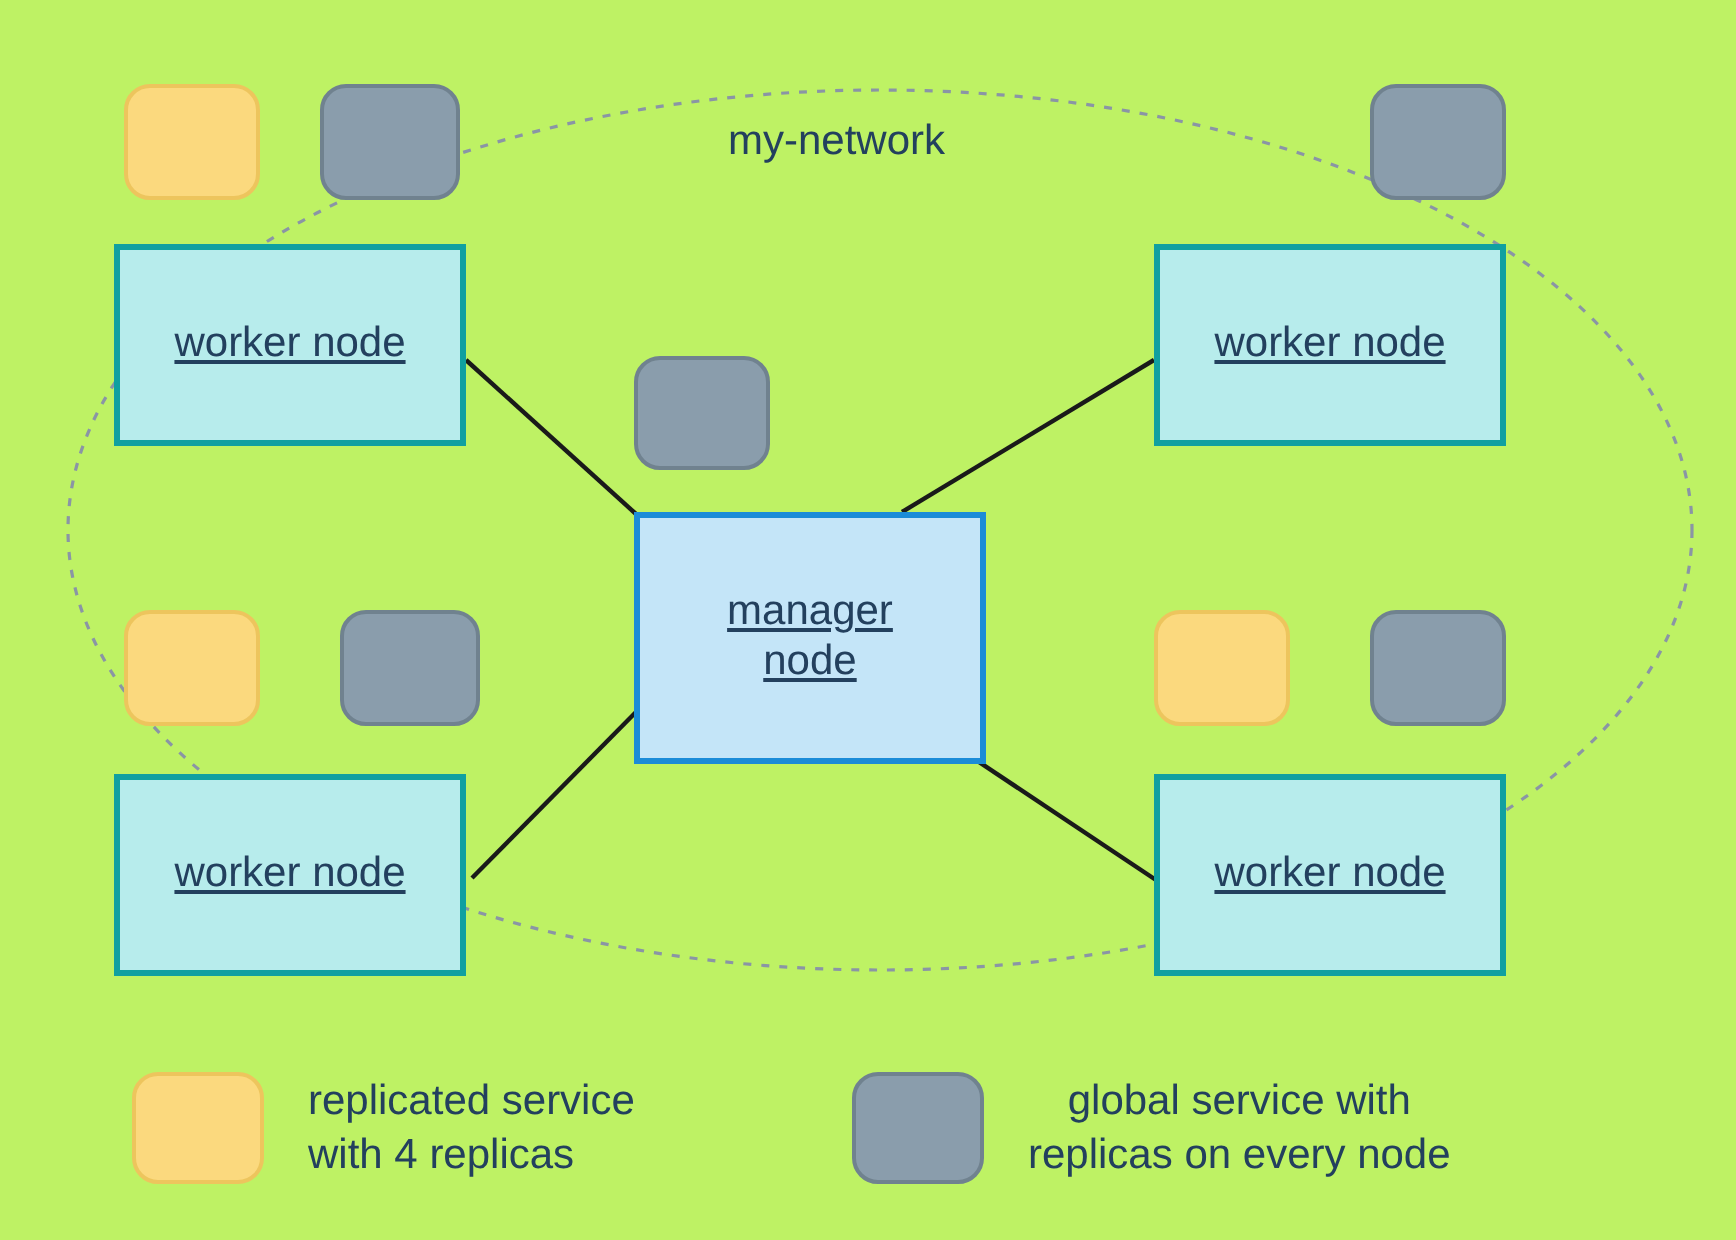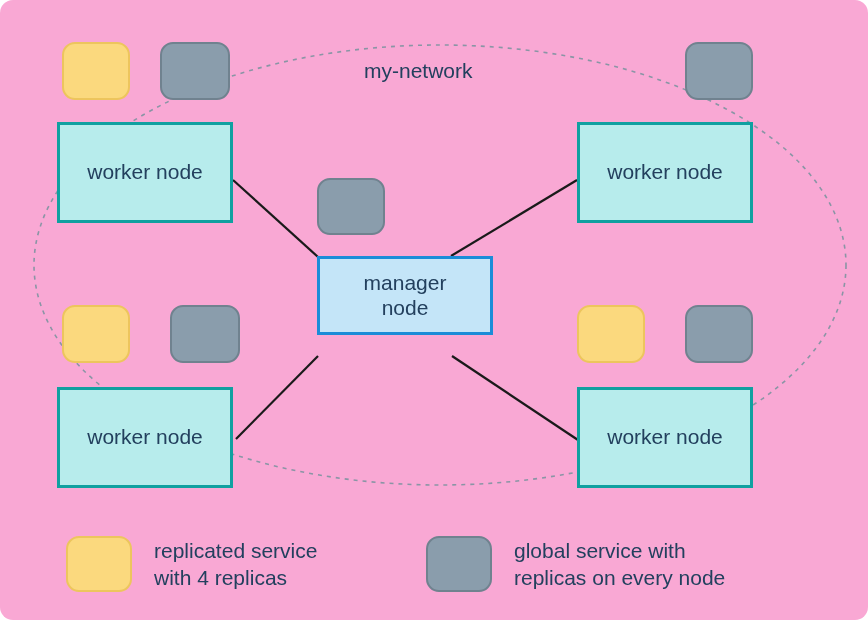--- a/index.html
+++ b/index.html
@@ -1,21 +1,21 @@
 <!DOCTYPE html>
 <html><head>
 <meta charset="utf-8">
 <style>
   html,body{margin:0;padding:0;background:#ffffff;}
   body{width:868px;height:620px;overflow:hidden;
        font-family:"Liberation Sans","DejaVu Sans",sans-serif;}
-  #stage{position:relative;width:868px;height:620px;background:#f9a8d4;border-radius:13px;}
+  #stage{position:relative;width:868px;height:620px;background:#bef264;}
   #net-svg{position:absolute;left:0;top:0;width:868px;height:620px;}
   .node{position:absolute;box-sizing:border-box;display:flex;align-items:center;
-        justify-content:center;text-align:center;line-height:1.18;}
+        justify-content:center;text-align:center;line-height:1.18;text-decoration:underline;}
   .worker{background:#b7ecec;border:3px solid #10a0a0;color:#23405e;font-size:21px;}
   .manager{background:#c4e5f8;border:3px solid #1b8cd8;color:#23405e;font-size:21px;}
   .svc{position:absolute;box-sizing:border-box;border-radius:13px;}
   .svc-replicated{background:#fbd97e;border:2px solid #edc55d;}
   .svc-global{background:#8a9dac;border:2px solid #70828f;}
   .net-label{position:absolute;color:#23405e;font-size:21px;white-space:nowrap;}
   .legend-item{position:absolute;display:flex;align-items:center;}
   .legend-swatch{width:66px;height:56px;border-radius:13px;box-sizing:border-box;flex:none;}
   .legend-text{margin-left:22px;color:#23405e;font-size:21px;line-height:1.3;white-space:pre-line;}
 </style>
@@ -34,21 +34,21 @@
 
   <div class="net-label" style="left: 364px; top: 59px;">my-network</div>
 
   <div id="nodes-layer">
       <div class="node worker" style="left: 57px; top: 122px; width: 176px; height: 101px;">
         <span style="white-space: pre-line;">worker node</span>
       </div>
       <div class="node worker" style="left: 577px; top: 122px; width: 176px; height: 101px;">
         <span style="white-space: pre-line;">worker node</span>
       </div>
-      <div class="node manager" style="left: 317px; top: 256px; width: 176px; height: 79px;">
+      <div class="node manager" style="left: 317px; top: 256px; width: 176px; height: 126px;">
         <span style="white-space: pre-line;">manager
 node</span>
       </div>
       <div class="node worker" style="left: 57px; top: 387px; width: 176px; height: 101px;">
         <span style="white-space: pre-line;">worker node</span>
       </div>
       <div class="node worker" style="left: 577px; top: 387px; width: 176px; height: 101px;">
         <span style="white-space: pre-line;">worker node</span>
       </div>
     </div>
@@ -61,20 +61,20 @@
       <div class="svc svc-global" style="left: 170px; top: 305px; width: 70px; height: 58px;"></div>
       <div class="svc svc-replicated" style="left: 577px; top: 305px; width: 68px; height: 58px;"></div>
       <div class="svc svc-global" style="left: 685px; top: 305px; width: 68px; height: 58px;"></div>
     </div>
   <div id="legend-layer">
       <div class="legend-item" style="left: 66px; top: 536px;">
         <div class="legend-swatch svc-replicated" style="border: 2px solid rgb(237, 197, 93); background: rgb(251, 217, 126);"></div>
         <div class="legend-text">replicated service
 with 4 replicas</div>
       </div>
-      <div class="legend-item" style="left: 426px; top: 536px;">
+      <div class="legend-item" style="left: 426px; top: 536px; text-align: center;">
         <div class="legend-swatch svc-global" style="border: 2px solid rgb(112, 130, 143); background: rgb(138, 157, 172);"></div>
         <div class="legend-text">global service with
 replicas on every node</div>
       </div>
     </div>
 
 </div>
 
 </body></html>

